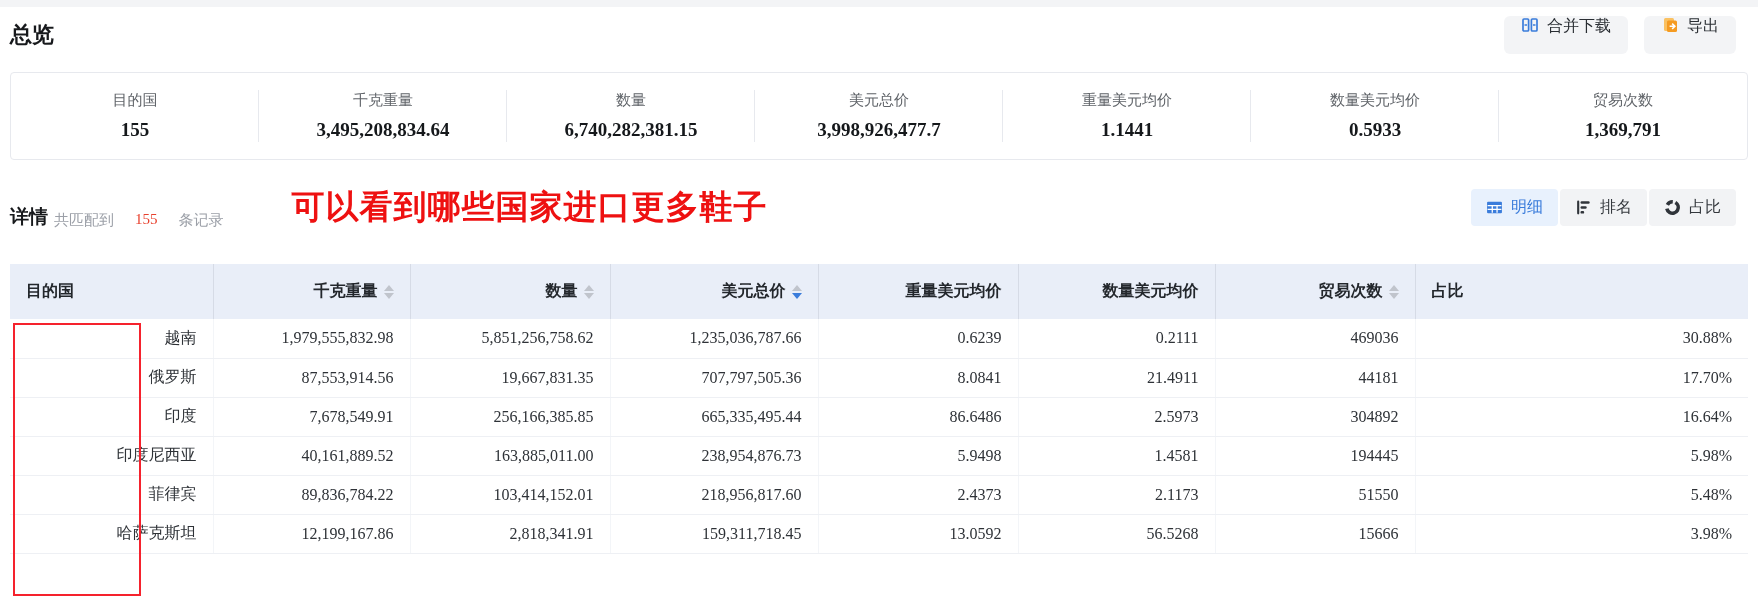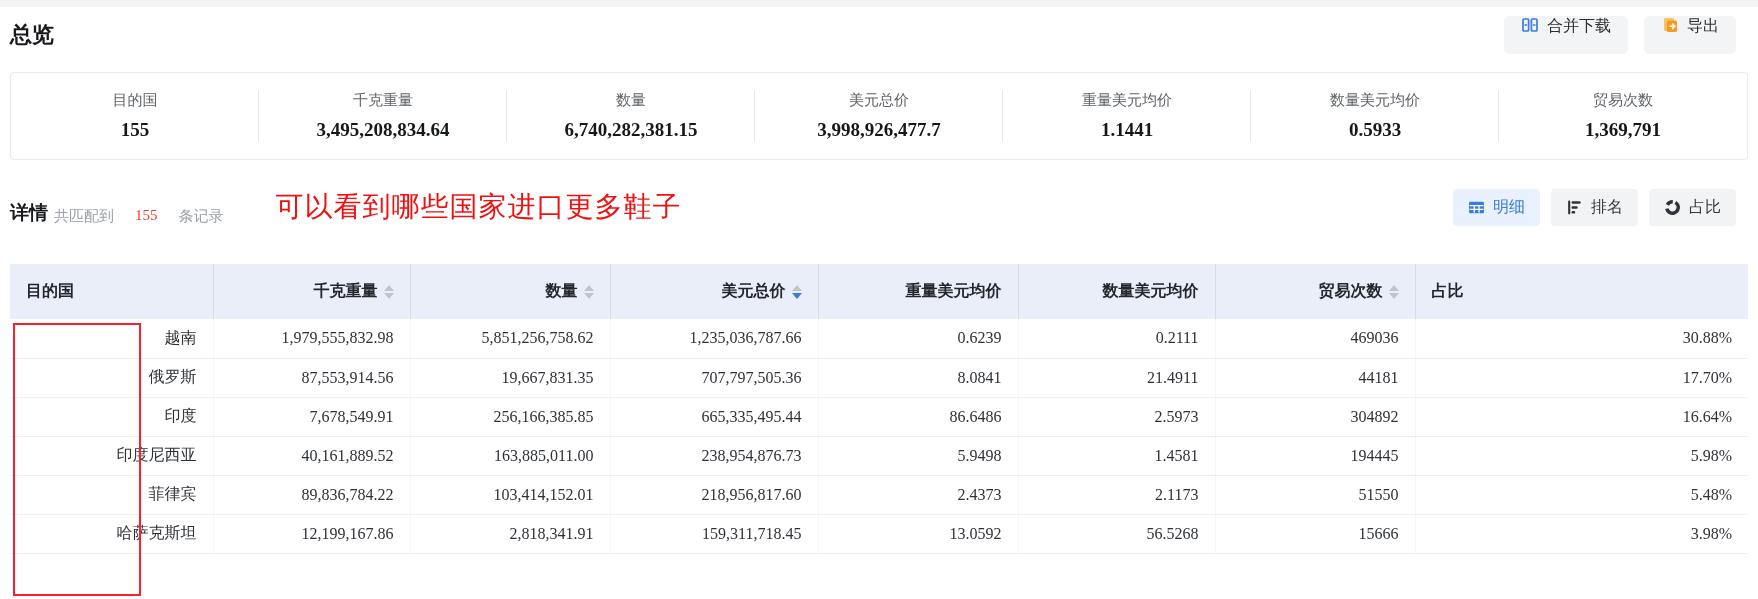--- a/index.html
+++ b/index.html
@@ -24,23 +24,23 @@
   .stat-cell:not(:last-child)::after{content:"";position:absolute;right:0;top:50%;
     transform:translateY(-50%);width:1px;height:52px;background:#e7e9ee}
   .stat-label{display:block;font-size:15px;color:#5f6368;margin-bottom:9px}
   .stat-value{font-size:19px;font-weight:700;color:#15181b}
   .details-row{margin-top:28px;display:flex;justify-content:space-between;align-items:center;
     padding-right:12px;height:38px}
   .details-left{display:flex;align-items:flex-end}
   .details-title{font-size:19px;font-weight:700;color:#17191c}
   .matched{margin-left:6px;font-size:15px;color:#9ca0a8;display:inline-flex;gap:21px}
   .matched .count{color:var(--count_red)}
-  .annotation-text{margin-left:52px;font-size:28px;font-weight:400;color:var(--annotation_red);
+  .annotation-text{margin-left:68px;font-size:33px;font-weight:700;color:var(--annotation_red);
     letter-spacing:1px;white-space:nowrap}
-  .view-tabs{display:flex;gap:11px}
+  .view-tabs{display:flex;gap:2px}
   .tab{display:inline-flex;align-items:center;gap:8px;height:37px;padding:0 15px;
     background:#f2f3f5;border:none;border-radius:4px;font-size:16px;color:#34383d;cursor:pointer;
     font-family:inherit}
   .tab.active{background:var(--tab_active_bg);color:var(--accent_blue)}
   .tab .ticon{display:inline-flex;align-items:center}
   .table-wrap{position:relative;margin-top:38px}
   table{width:100%;border-collapse:collapse;table-layout:fixed;font-size:16px}
   thead th{background:var(--header_bg);height:55px;font-weight:700;color:#23272c;
     padding:0 16px;border-right:1px solid #d6dbe6}
   thead th:last-child{border-right:none}

